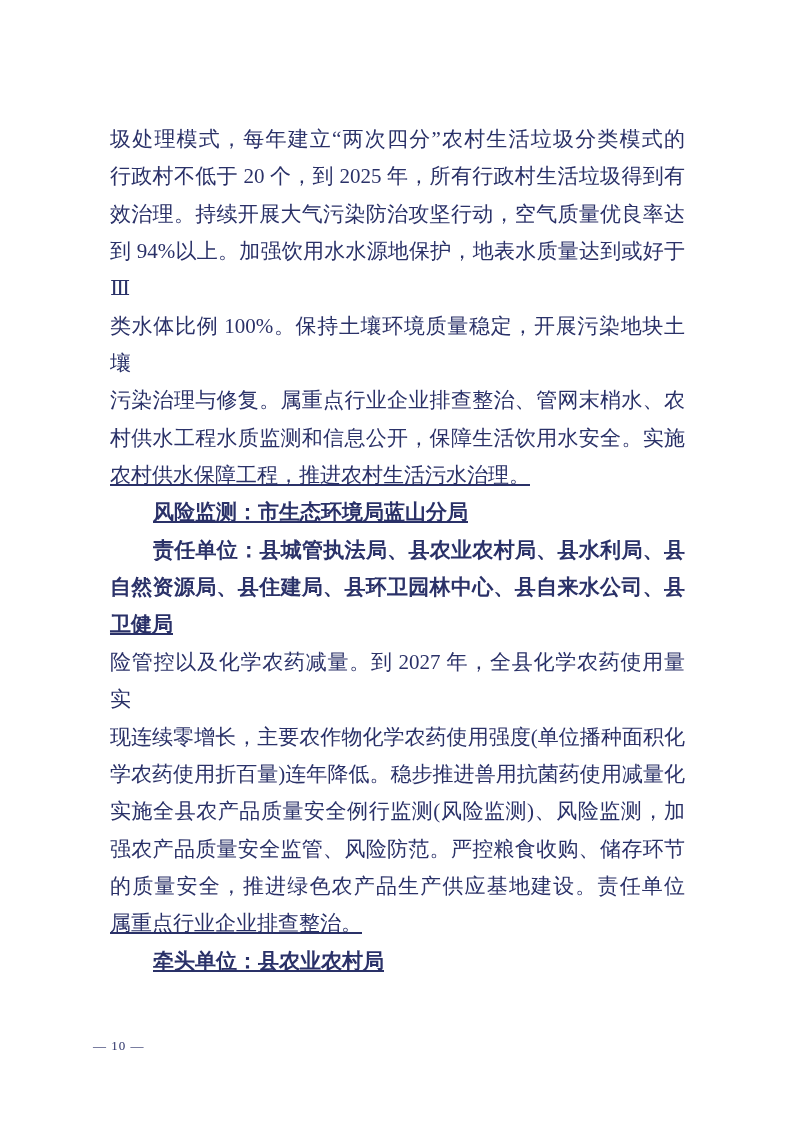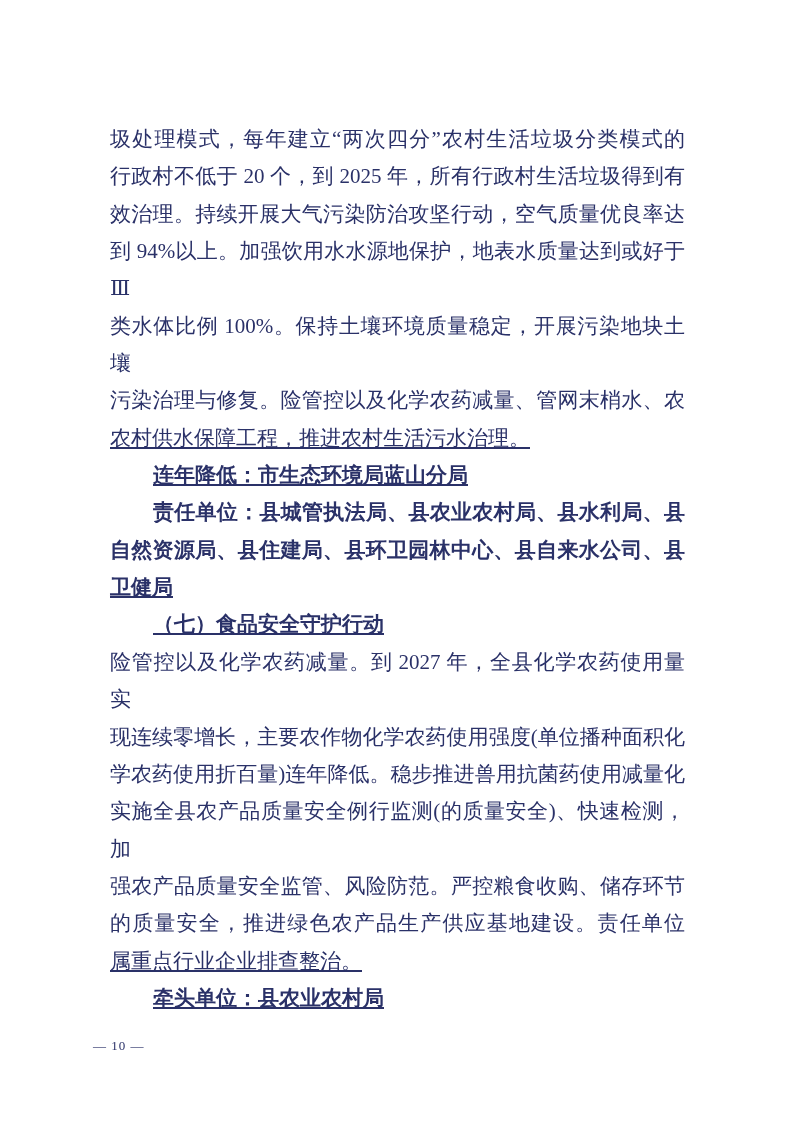--- a/index.html
+++ b/index.html
@@ -58,35 +58,35 @@
 <body>
 
 <div class="page">
   <div class="content">
 
     <div class="ln">圾处理模式，每年建立“两次四分”农村生活垃圾分类模式的</div>
     <div class="ln">行政村不低于 20 个，到 2025 年，所有行政村生活垃圾得到有</div>
     <div class="ln">效治理。持续开展大气污染防治攻坚行动，空气质量优良率达</div>
     <div class="ln">到 94%以上。加强饮用水水源地保护，地表水质量达到或好于Ⅲ</div>
     <div class="ln">类水体比例 100%。保持土壤环境质量稳定，开展污染地块土壤</div>
-    <div class="ln">污染治理与修复。险管控以及化学农药减量、管网末梢水、农</div>
+    <div class="ln">污染治理与修复。属重点行业企业排查整治、管网末梢水、农</div>
+    <div class="ln">村供水工程水质监测和信息公开，保障生活饮用水安全。实施</div>
     <div class="ln last">农村供水保障工程，推进农村生活污水治理。</div>
 
-    <div class="ln last ind bold">连年降低：市生态环境局蓝山分局</div>
+    <div class="ln last ind bold">风险监测：市生态环境局蓝山分局</div>
 
     <div class="ln ind bold">责任单位：县城管执法局、县农业农村局、县水利局、县</div>
     <div class="ln bold">自然资源局、县住建局、县环卫园林中心、县自来水公司、县</div>
     <div class="ln last bold">卫健局</div>
 
-    <div class="ln last ind bold">（七）食品安全守护行动</div>
 
     <div class="ln">险管控以及化学农药减量。到 2027 年，全县化学农药使用量实</div>
     <div class="ln">现连续零增长，主要农作物化学农药使用强度(单位播种面积化</div>
     <div class="ln">学农药使用折百量)连年降低。稳步推进兽用抗菌药使用减量化</div>
-    <div class="ln">实施全县农产品质量安全例行监测(的质量安全)、快速检测，加</div>
+    <div class="ln">实施全县农产品质量安全例行监测(风险监测)、风险监测，加</div>
     <div class="ln">强农产品质量安全监管、风险防范。严控粮食收购、储存环节</div>
     <div class="ln">的质量安全，推进绿色农产品生产供应基地建设。责任单位</div>
     <div class="ln last">属重点行业企业排查整治。</div>
 
     <div class="ln last ind bold">牵头单位：县农业农村局</div>
 
   </div>
 
   <div class="footer">— 10 —</div>
 </div>

